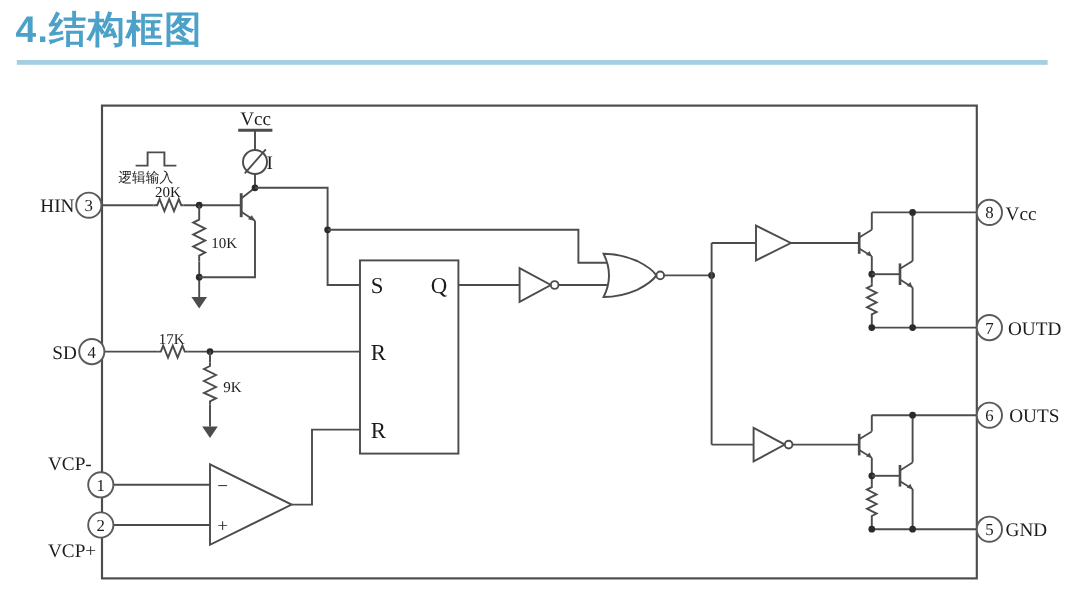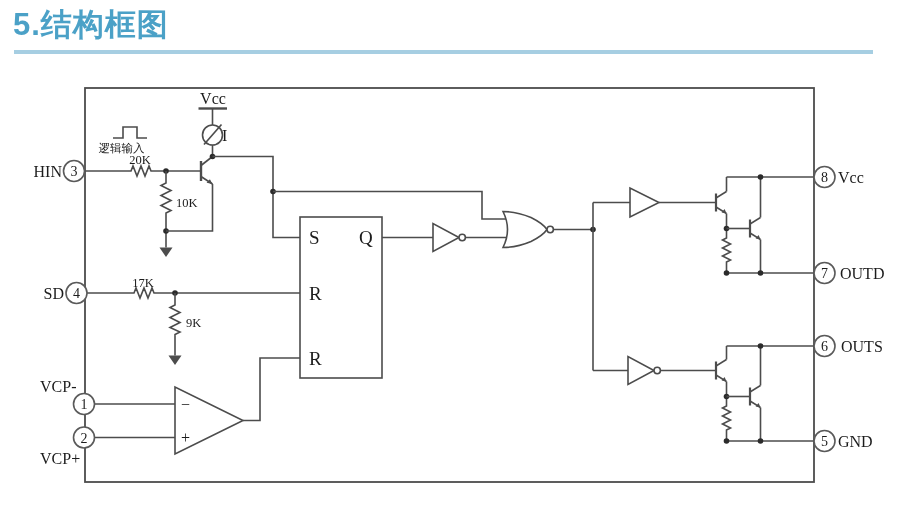--- a/index.html
+++ b/index.html
@@ -17,21 +17,21 @@
   .gnd{fill:#4c4c4c;stroke:none;}
   .pin{stroke:#5a5a5a;stroke-width:1.6;fill:#ffffff;}
   .pin-num{font-size:14px;text-anchor:middle;}
   .lbl{font-size:16px;}
   .rlbl{font-size:12.5px;}
 </style>
 </head>
 <body>
 
 <div id="stage">
-  <h1 id="page-title">5.结构框图</h1>
+  <h1 id="page-title">4.结构框图</h1>
   <div id="title-underline"></div>
 
   <svg width="898" height="512" viewBox="0 0 898 512">
     <defs>
       <g id="npn-small">
         <line x1="0" y1="-9" x2="0" y2="9" stroke="#4c4c4c" stroke-width="2.2"></line>
         <line x1="0" y1="-4.5" x2="10.5" y2="-11" stroke="#4c4c4c" stroke-width="1.5"></line>
         <line x1="0" y1="4.5" x2="10.5" y2="11" stroke="#4c4c4c" stroke-width="1.5"></line>
         <polygon points="10.5,11 8.6,6.6 5.6,9.9" fill="#4c4c4c"></polygon>
       </g>

